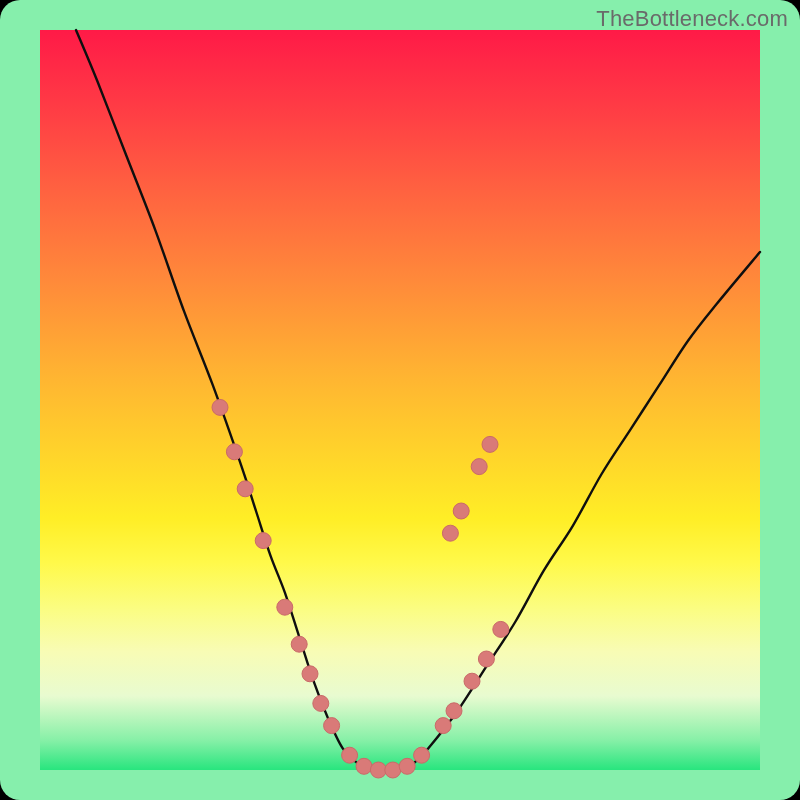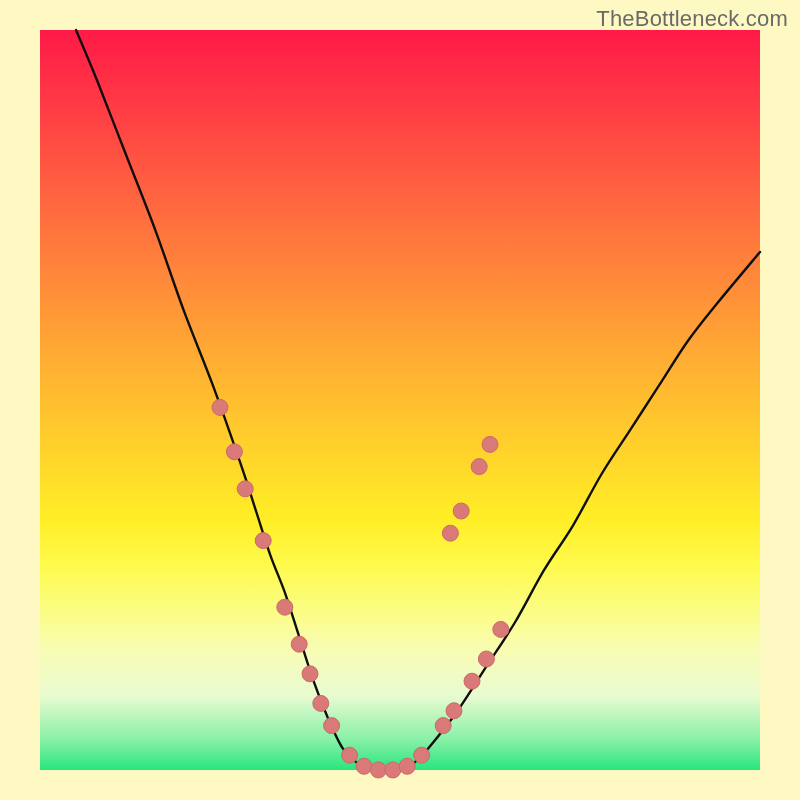--- a/index.html
+++ b/index.html
@@ -8,21 +8,22 @@
     width: 800px;
     height: 800px;
     overflow: hidden;
     background: #000;
     font-family: Arial, Helvetica, sans-serif;
   }
   .frame {
     position: relative;
     width: 800px;
     height: 800px;
-    background: #fef9c3;
+    background: #86efac;
+    border-radius: 20px;
   }
   .plot-area {
     position: absolute;
     left: 40px;
     top: 30px;
     width: 720px;
     height: 740px;
     background: linear-gradient(to bottom,
       #ff1a47 0%,
       #ff3a45 10%,

